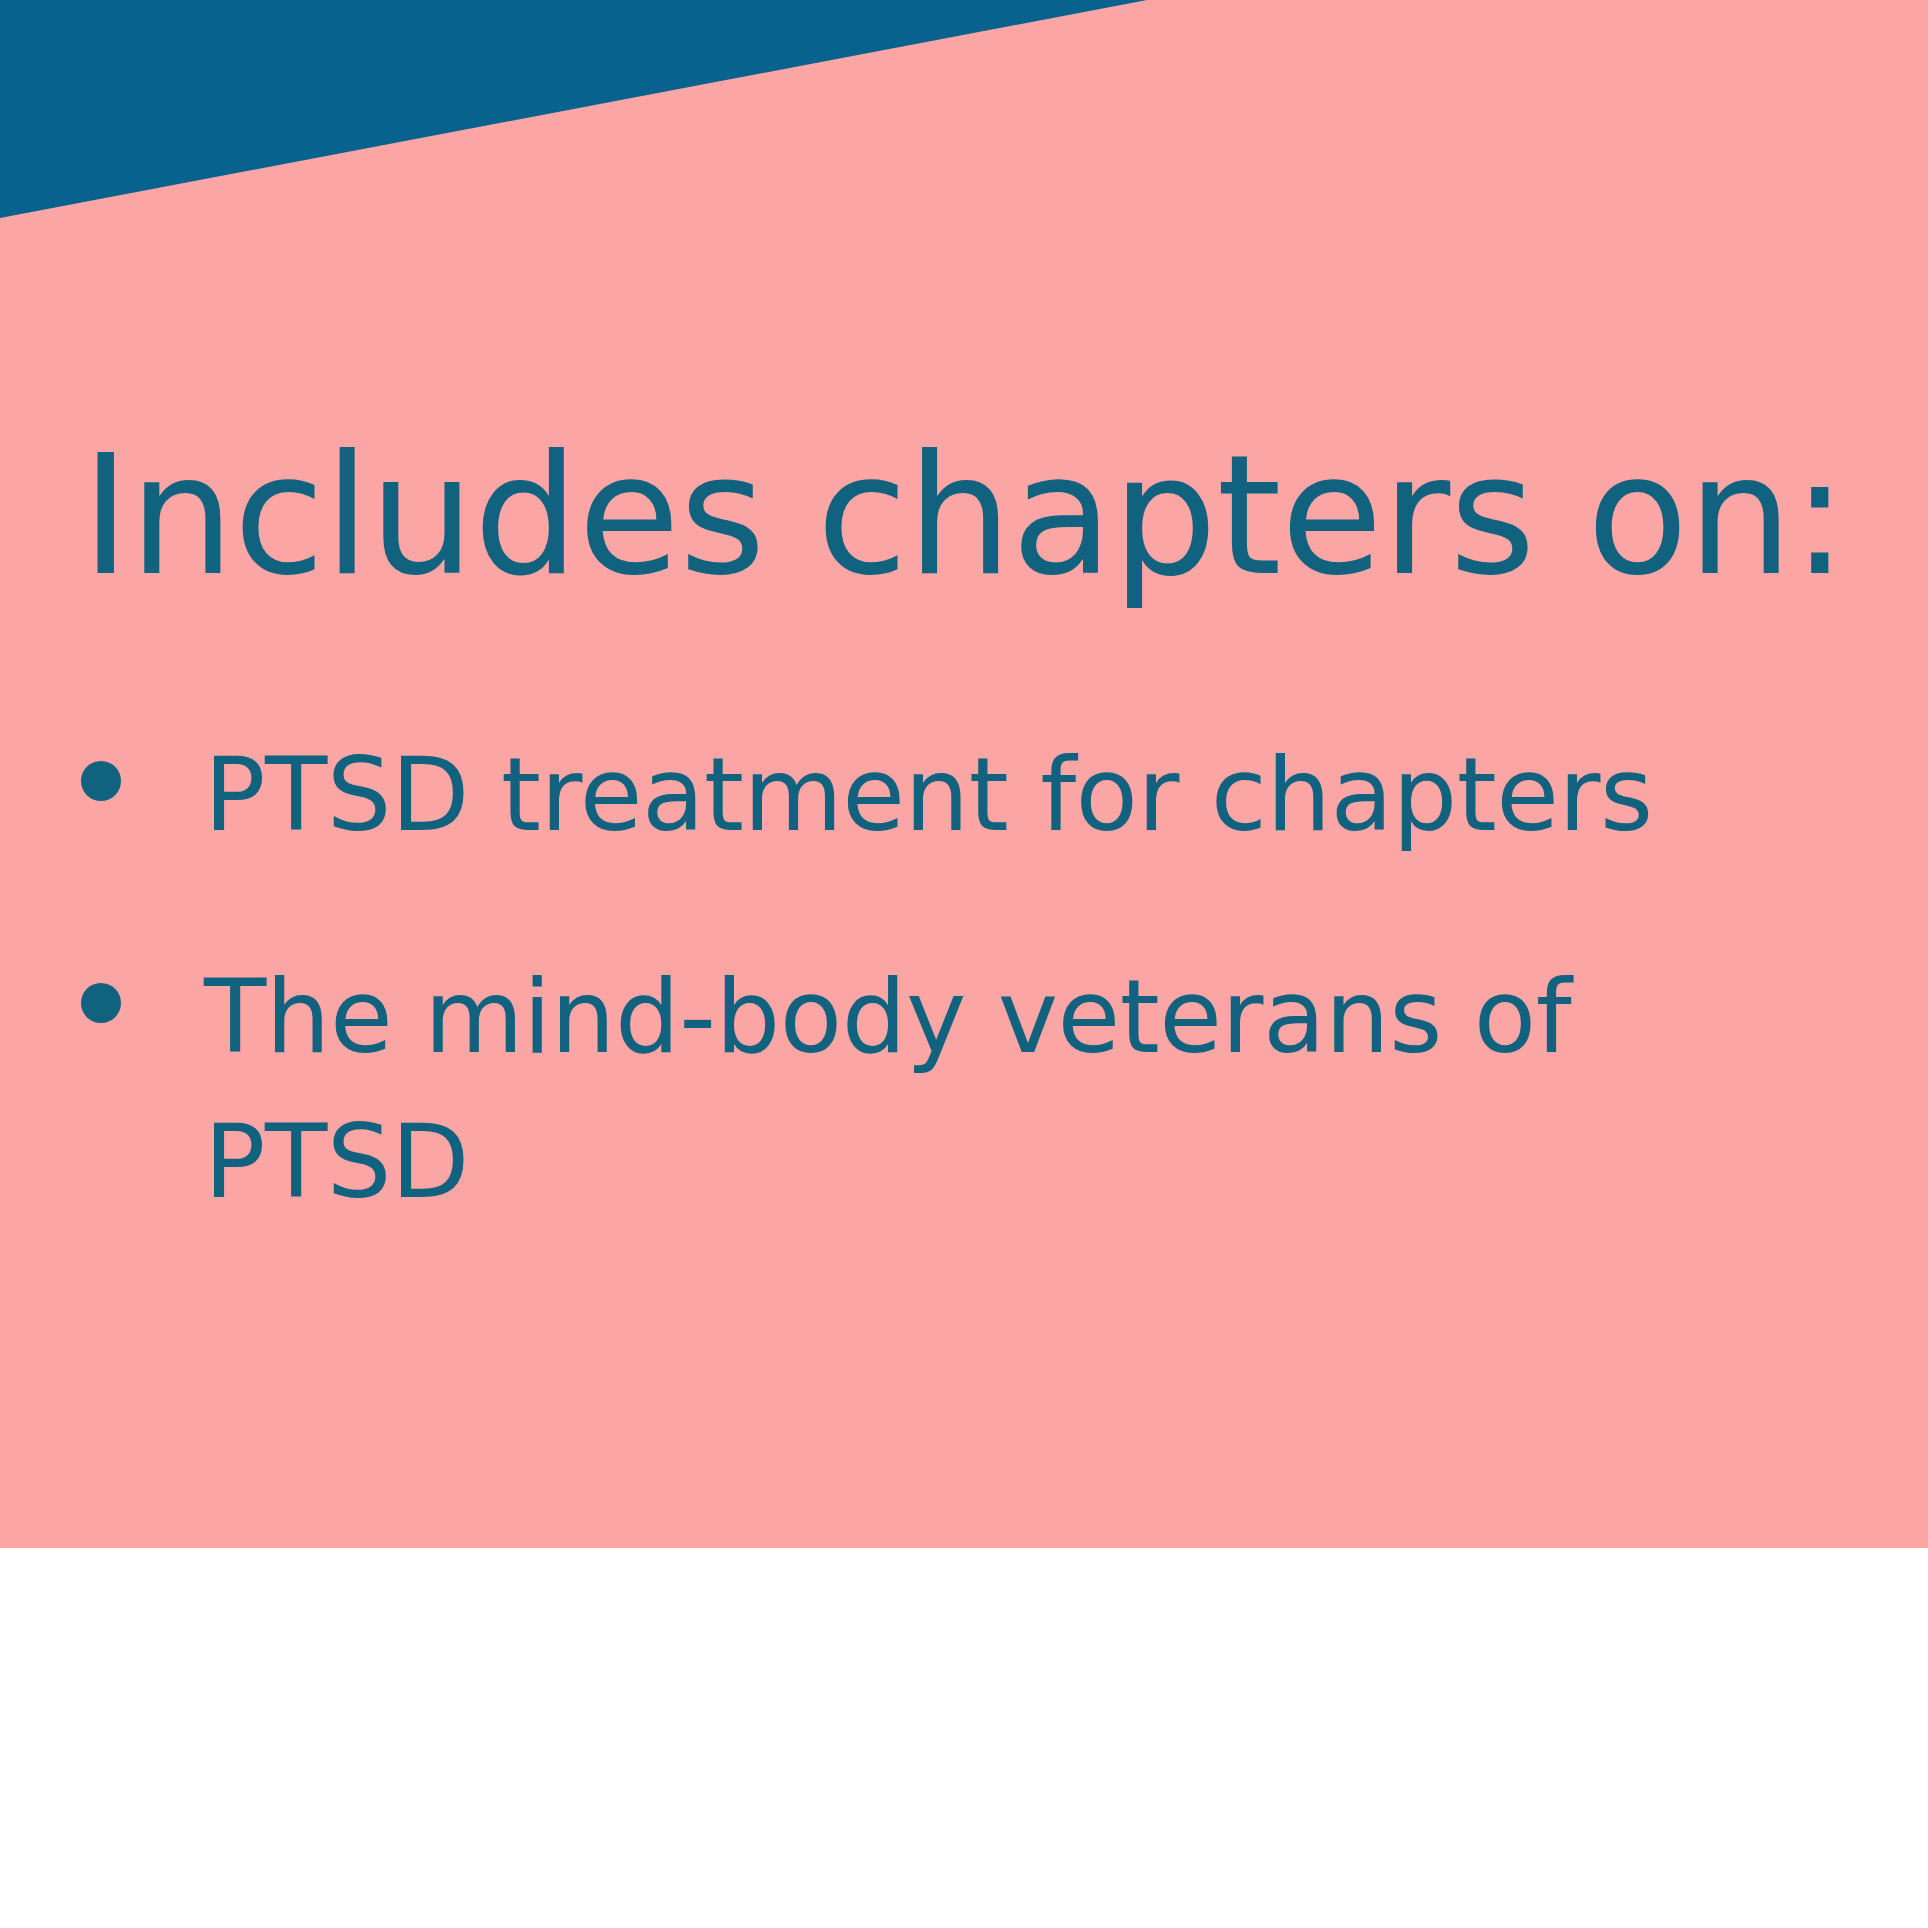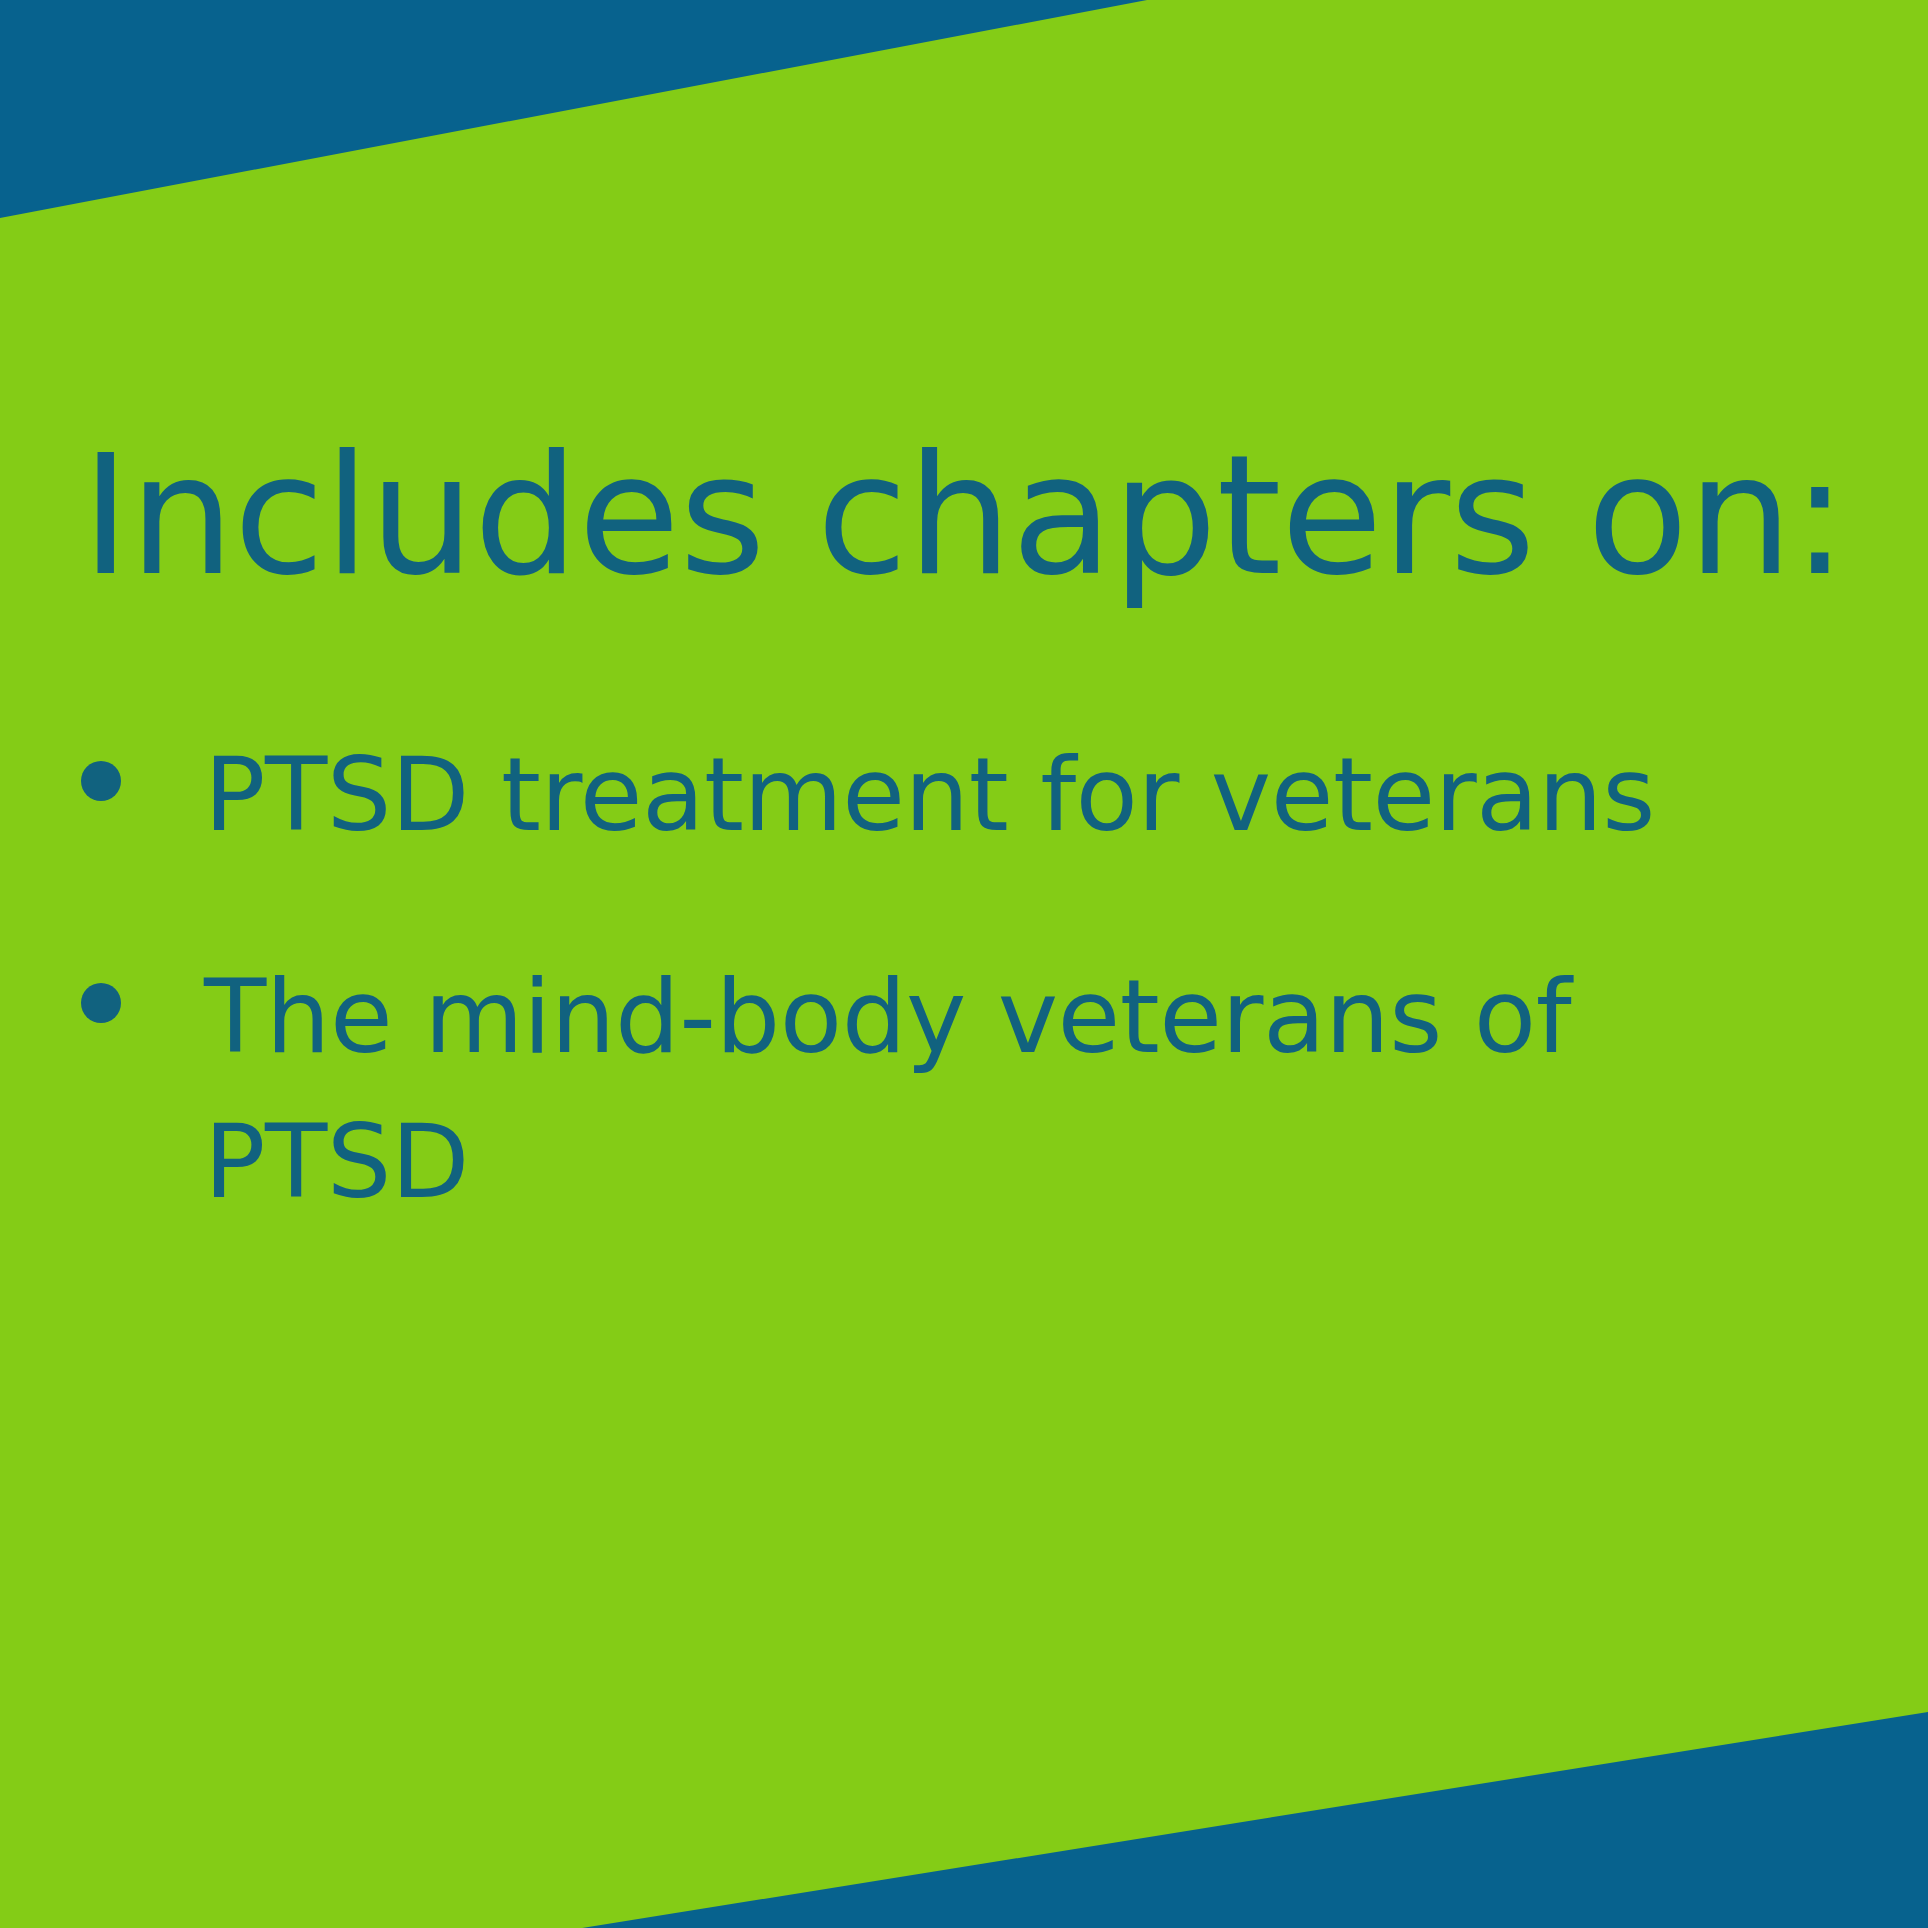--- a/index.html
+++ b/index.html
@@ -4,22 +4,22 @@
 <title>Includes chapters on</title>
 <style>
   html, body {
     margin: 0;
     padding: 0;
     background: #ffffff;
   }
   #slide {
     position: relative;
     width: 1928px;
-    height: 1928px;
-    background: #84cc16;
+    height: 1548px;
+    background: #fca5a5;
     overflow: hidden;
     font-family: "DejaVu Sans", "Liberation Sans", sans-serif;
   }
 
   
   .band {
     position: absolute;
     left: 0;
     width: 1928px;
   }
@@ -107,21 +107,21 @@
   <div class="band band-bottom"></div>
 
   <div class="content">
 
     <div class="title">Includes chapters on:</div>
 
     <ul class="bullet-list">
 
       <li class="bullet-item">
         <span class="bullet-dot"></span>
-        <span class="bullet-text">PTSD treatment for veterans</span>
+        <span class="bullet-text">PTSD treatment for chapters</span>
       </li>
 
       <li class="bullet-item">
         <span class="bullet-dot"></span>
         <span class="bullet-text">The mind-body veterans of PTSD</span>
       </li>
 
 
     </ul>
 

